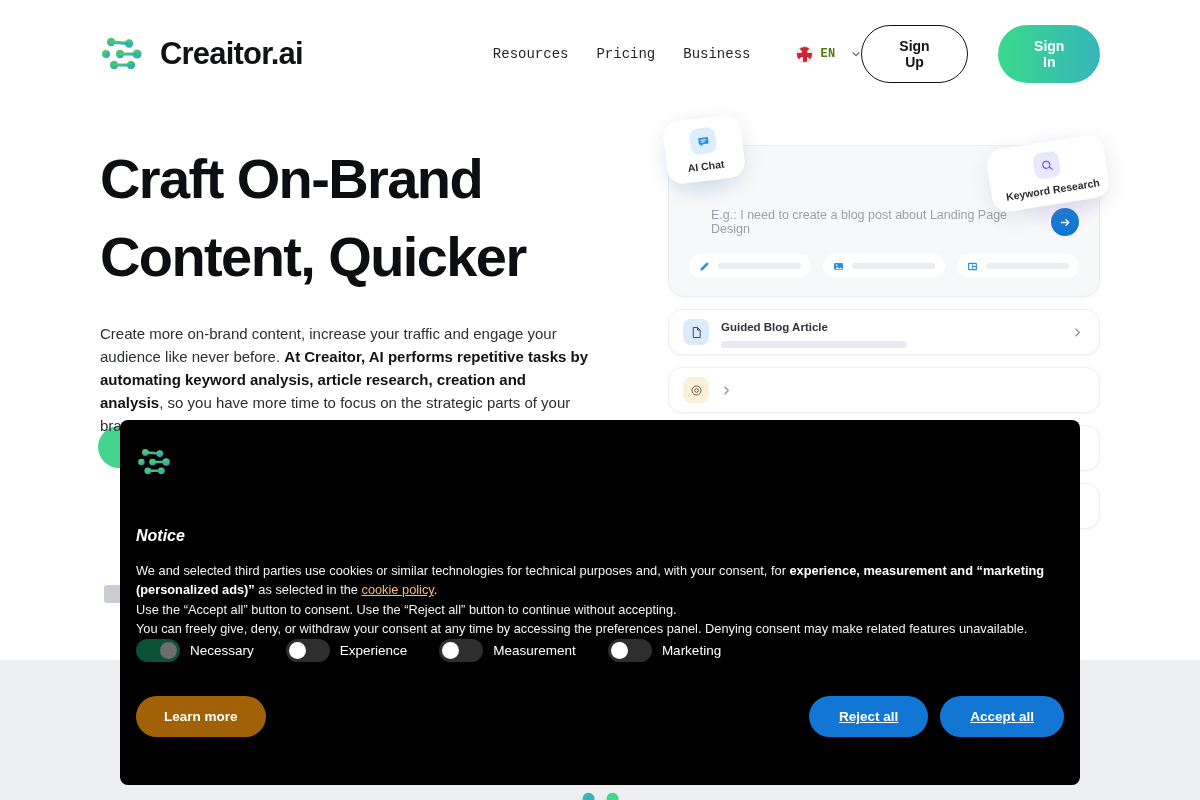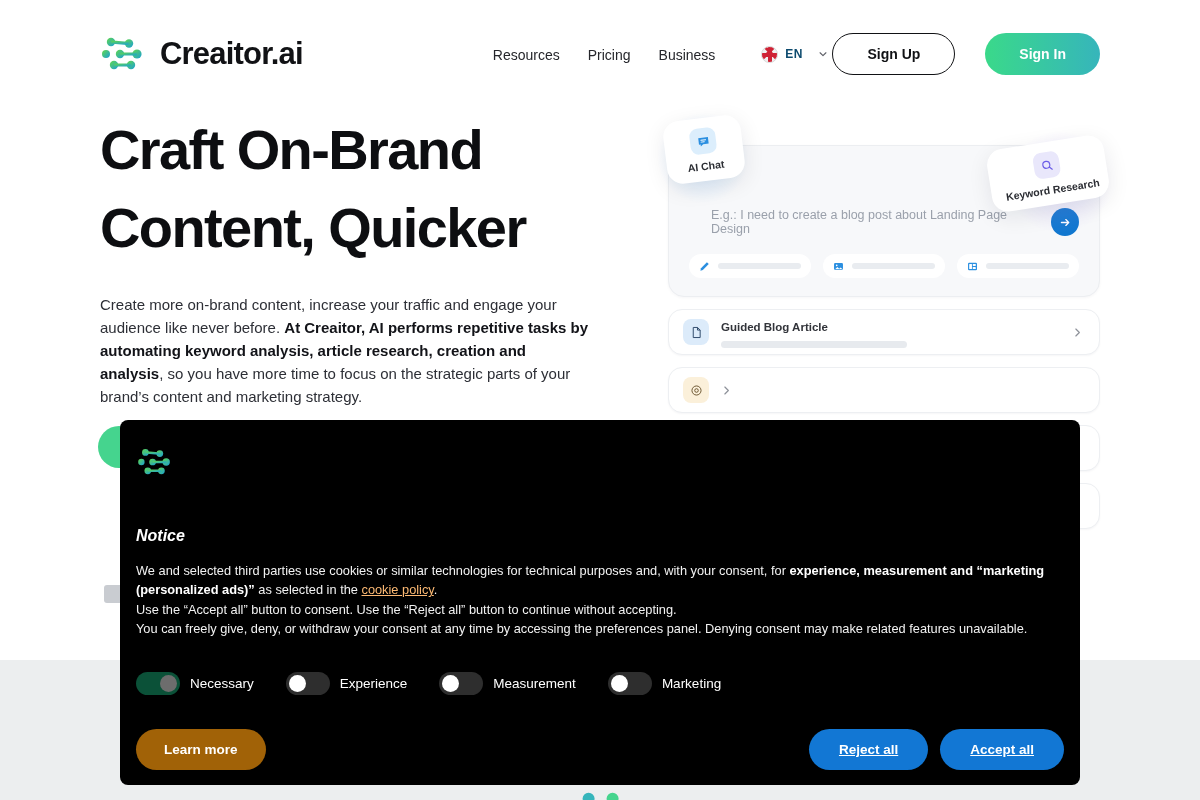--- a/index.html
+++ b/index.html
@@ -15,21 +15,21 @@
   
   .header {
     position: absolute; top: 0; left: 0; width: 1200px; height: 108px;
     display: flex; align-items: center; padding: 0 100px;
   }
   .brand { display: flex; align-items: center; gap: 14px; }
   .brand-mark { width: 46px; height: 40px; flex: none; }
   .brand-name {
     font-size: 31px; font-weight: bold; color: #111215; letter-spacing: -0.8px;
   }
-  .nav { display: flex; align-items: flex-end; gap: 28px; margin-left: 190px; }
+  .nav { display: flex; align-items: center; gap: 28px; margin-left: 190px; font-family: Liberation Mono, monospace; }
   .nav-link {
     font-size: 14px; color: #25262b; text-decoration: none; white-space: nowrap;
   }
   .lang {
     display: flex; align-items: center; gap: 7px; margin-left: 18px; cursor: pointer;
   }
   .flag {
     width: 17px; height: 17px; border-radius: 50%; flex:none;
     background: #f0f0f0; position: relative; overflow: hidden;
     border: 1px solid #d8d8d8;
@@ -39,36 +39,36 @@
   }
   .flag::before { left:0; right:0; top:6px; height:4px; }
   .flag::after  { top:0; bottom:0; left:6px; width:4px; }
   .flag-diag { position:absolute; inset:-4px; }
   .flag-diag i {
     position:absolute; left:-6px; right:-6px; top:7px; height:2.5px;
     background:#cf2235; display:block;
   }
   .flag-diag i:first-child { transform: rotate(45deg); }
   .flag-diag i:last-child  { transform: rotate(-45deg); }
-  .lang-label { font-size: 12px; font-weight: bold; color: #0c4a6e; letter-spacing:.3px;}
+  .lang-label { font-size: 12px; font-weight: bold; color: #4d7c0f; letter-spacing:.3px;}
   .chev-sm { width: 10px; height: 10px; margin-left: 8px; }
   .auth { display: flex; align-items: center; gap: 30px; margin-left: auto; }
   .btn-signup {
     border: 1.5px solid #111215; background: #fff; color: #111215;
     font-size: 14px; font-weight: bold; border-radius: 999px;
     padding: 12px 34px; cursor: pointer; font-family: inherit;
   }
   .btn-signin {
     border: none; color: #ffffff; font-size: 14px; font-weight: bold;
     border-radius: 999px; padding: 13px 34px; cursor: pointer; font-family: inherit;
     background: linear-gradient(90deg, #3ad98a 0%, #36b5bb 100%);
   }
 
   
-  .hero-left { position: absolute; left: 100px; top: 111px; width: 520px; }
+  .hero-left { position: absolute; left: 100px; top: 140px; width: 520px; }
   .hero-title {
     font-size: 56px; line-height: 1.4; font-weight: bold;
     color: #0d0e11; letter-spacing: -1.6px;
   }
   .hero-para {
     margin-top: 26px; font-size: 15px; line-height: 1.53; color: #2d2f36;
     max-width: 492px;
   }
   .hero-para b { font-weight: bold; color: #121318; }
 
@@ -167,21 +167,21 @@
     color: #ffffff; z-index: 50;
   }
   .cookie-logo { width: 38px; height: 32px; margin: 4px 0 0 0; }
   .cookie-notice {
     font-size: 16px; font-weight: bold; font-style: italic; margin-top: 45px;
   }
   .cookie-body { margin-top: 16px; font-size: 12.8px; line-height: 1.52; color: #f2f2f2; }
   .cookie-body b { font-weight: bold; color: #ffffff; }
   .cookie-link { color: #fdba74; text-decoration: underline; }
   .cookie-p2 { margin-top: 0; }
-  .toggles { display: flex; align-items: flex-end; gap: 18px; margin-top: 33px; }
+  .toggles { display: flex; align-items: flex-end; gap: 18px; }
   .toggle-group { display: flex; align-items: center; gap: 10px; margin-right: 14px; }
   .switch {
     width: 44px; height: 23px; border-radius: 999px; position: relative;
     flex: none; cursor: pointer; background: #2e2e2e;
   }
   .switch.on { background: #0b5138; cursor: default; }
   .knob {
     position: absolute; top: 3px; left: 3px; width: 17px; height: 17px;
     border-radius: 50%; background: #ffffff;
   }

